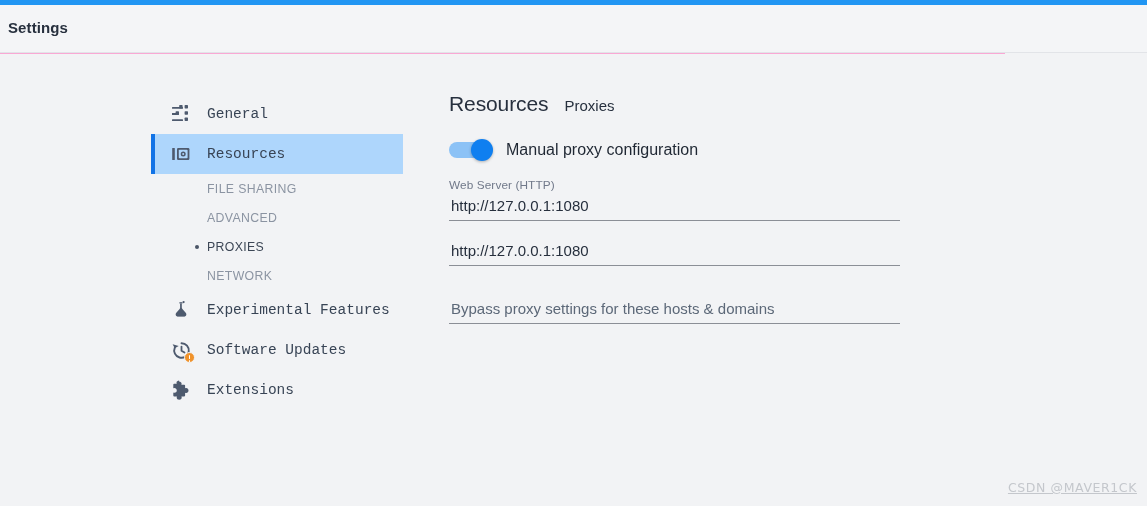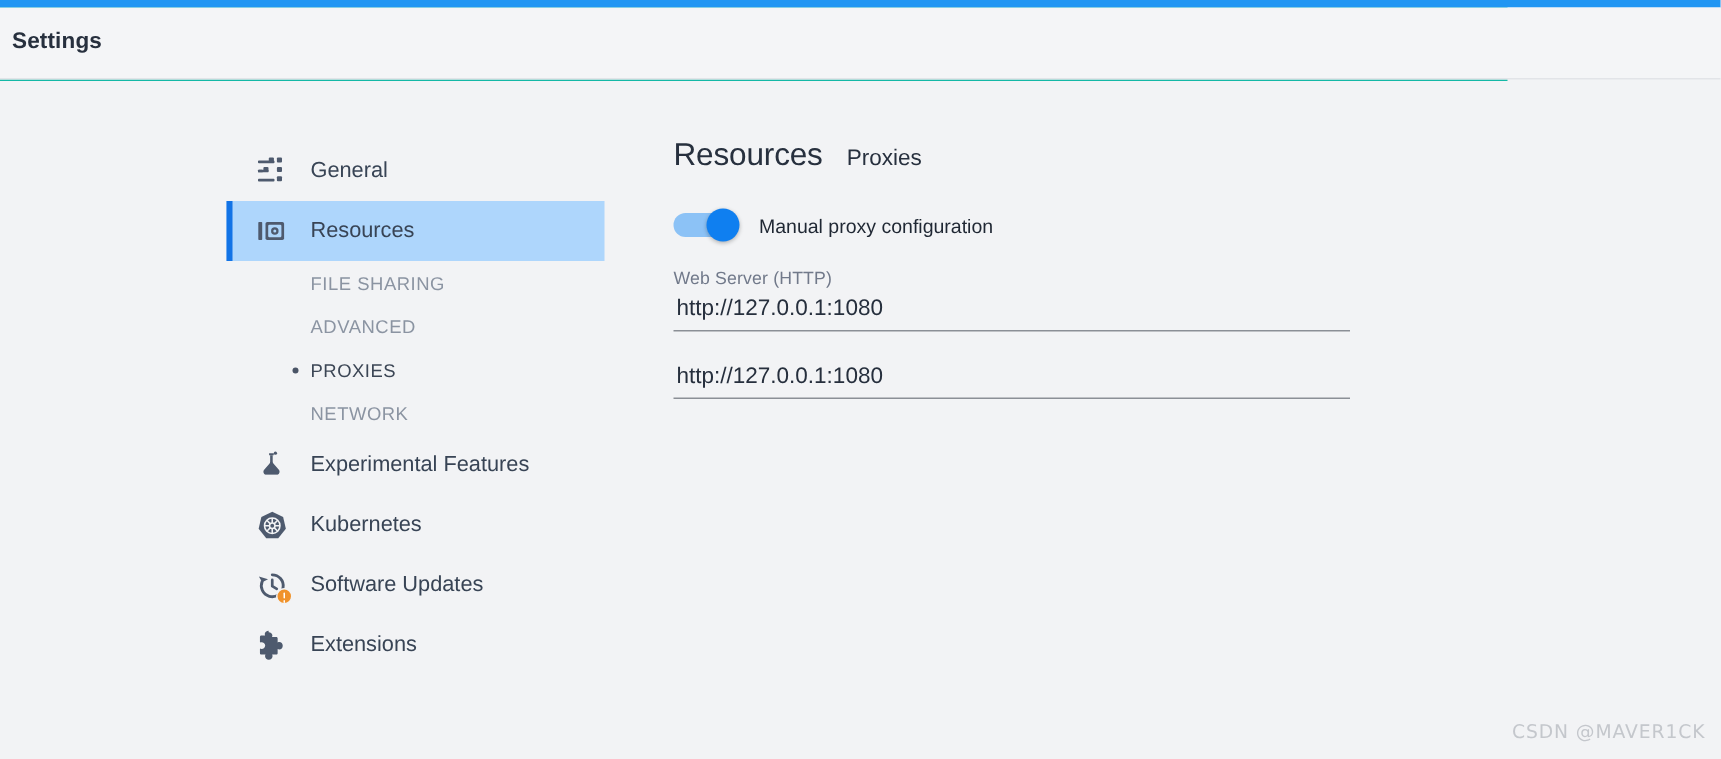--- a/index.html
+++ b/index.html
@@ -12,21 +12,21 @@
     height: 506px;
     overflow: hidden;
     background: #f2f3f5;
     font-family: "Liberation Sans", "DejaVu Sans", sans-serif;
     -webkit-font-smoothing: antialiased;
   }
   .app {
     position: relative;
     width: 1005px;
     height: 506px;
-    background: #14b8a6;
+    background: #f9a8d4;
   }
 
   
   .accent-bar {
     position: absolute;
     top: 0; left: 0;
     width: 1147px;
     height: 5px;
     background: #2196f3;
   }
@@ -68,20 +68,21 @@
     width: 252px;
   }
   .nav-item {
     position: relative;
     display: flex;
     align-items: center;
     height: 40px;
     padding-left: 19px;
     box-sizing: border-box;
     cursor: pointer;
+    font-family: Liberation Mono, monospace;
   }
   .nav-item.selected {
     background: #aed6fc;
   }
   .nav-item.selected::before {
     content: "";
     position: absolute;
     left: 0; top: 0;
     width: 4px; height: 100%;
     background: #1273e6;
@@ -216,21 +217,21 @@
     left: 22px;
     top: 0;
     width: 22px;
     height: 22px;
     border-radius: 50%;
     background: #0f7ff0;
     box-shadow: 0 1px 3px rgba(0,0,0,.28);
   }
   .toggle-label {
     margin-left: 13px;
-    font-size: 13px;
+    font-size: 16px;
     color: #1f2733;
   }
 
   
   .field {
     margin-top: 16px;
     width: 451px;
   }
   .field-label {
     font-size: 11.8px;
@@ -252,20 +253,21 @@
 
   
   .watermark {
     position: absolute;
     right: 10px;
     bottom: 11px;
     font-size: 12.5px;
     color: #c4c7cc;
     letter-spacing: .6px;
     font-family: "DejaVu Sans", "Liberation Sans", sans-serif;
+    text-decoration: underline;
   }
 </style>
 </head>
 <body>
 
 <div class="app">
 
   <div class="accent-bar"></div>
 
   <div class="titlebar">
@@ -329,40 +331,20 @@
           <svg width="20" height="20" viewBox="0 0 20 20" fill="#4e5a6e">
             <path d="M8.4 2.2h3.1v1.3H8.4z"></path>
             <path d="M9.1 3.5h1.7v4.1c0 .6.2 1.1.6 1.5l3.5 4c1.1 1.3.2 3.3-1.5 3.3H6.6c-1.7 0-2.6-2-1.5-3.3l3.5-4c.4-.4.5-.9.5-1.5V3.5z"></path>
             <circle cx="12.6" cy="2.1" r="1.1"></circle>
             <rect x="5.4" y="14" width="9.2" height="2.2" rx=".6"></rect>
           </svg>
         </span>
         <span class="nav-label">Experimental Features</span>
       </div>
 
-      <div class="nav-item">
-        <span class="nav-icon">
-          <svg width="21" height="21" viewBox="0 0 22 22" fill="none">
-            <path d="M11 1.2l7.6 3.7 1.9 8.2-5.3 6.6H6.8l-5.3-6.6 1.9-8.2L11 1.2z" fill="#4e5a6e"></path>
-            <circle cx="11" cy="11" r="5.4" fill="none" stroke="#f2f3f5" stroke-width="1.1"></circle>
-            <circle cx="11" cy="11" r="1.9" fill="none" stroke="#f2f3f5" stroke-width="1.1"></circle>
-            <g stroke="#f2f3f5" stroke-width="1.1">
-              <line x1="11" y1="5.6" x2="11" y2="9.1"></line>
-              <line x1="16.4" y1="11" x2="12.9" y2="11"></line>
-              <line x1="11" y1="16.4" x2="11" y2="12.9"></line>
-              <line x1="5.6" y1="11" x2="9.1" y2="11"></line>
-              <line x1="14.8" y1="7.2" x2="12.3" y2="9.7"></line>
-              <line x1="14.8" y1="14.8" x2="12.3" y2="12.3"></line>
-              <line x1="7.2" y1="14.8" x2="9.7" y2="12.3"></line>
-              <line x1="7.2" y1="7.2" x2="9.7" y2="9.7"></line>
-            </g>
-          </svg>
-        </span>
-        <span class="nav-label">Kubernetes</span>
-      </div>
 
       <div class="nav-item">
         <span class="nav-icon">
           <svg width="21" height="21" viewBox="0 0 21 21" fill="none">
             <path d="M10.5 3.2a7.3 7.3 0 1 1-6.7 4.4" stroke="#4e5a6e" stroke-width="1.9" fill="none" stroke-linecap="round"></path>
             <path d="M1.6 4.3l2.2 3.9 3.9-2.1" fill="#4e5a6e"></path>
             <path d="M10.5 6.6v4.2l3 1.8" stroke="#4e5a6e" stroke-width="1.8" fill="none" stroke-linecap="round" stroke-linejoin="round"></path>
           </svg>
           <span class="icon-badge">
               <i></i>
@@ -398,17 +380,20 @@
 
       <div class="field">
         <div class="field-label">Web Server (HTTP)</div>
         <div class="field-value">http://127.0.0.1:1080</div>
       </div>
 
       <div class="field">
         <div class="field-value">http://127.0.0.1:1080</div>
       </div>
 
+      <div class="field bypass">
+        <div class="field-value placeholder">Bypass proxy settings for these hosts &amp; domains</div>
+      </div>
     </div>
 
     <div class="watermark">CSDN @MAVER1CK</div>
   </div>
 </div>
 
 </body></html>

